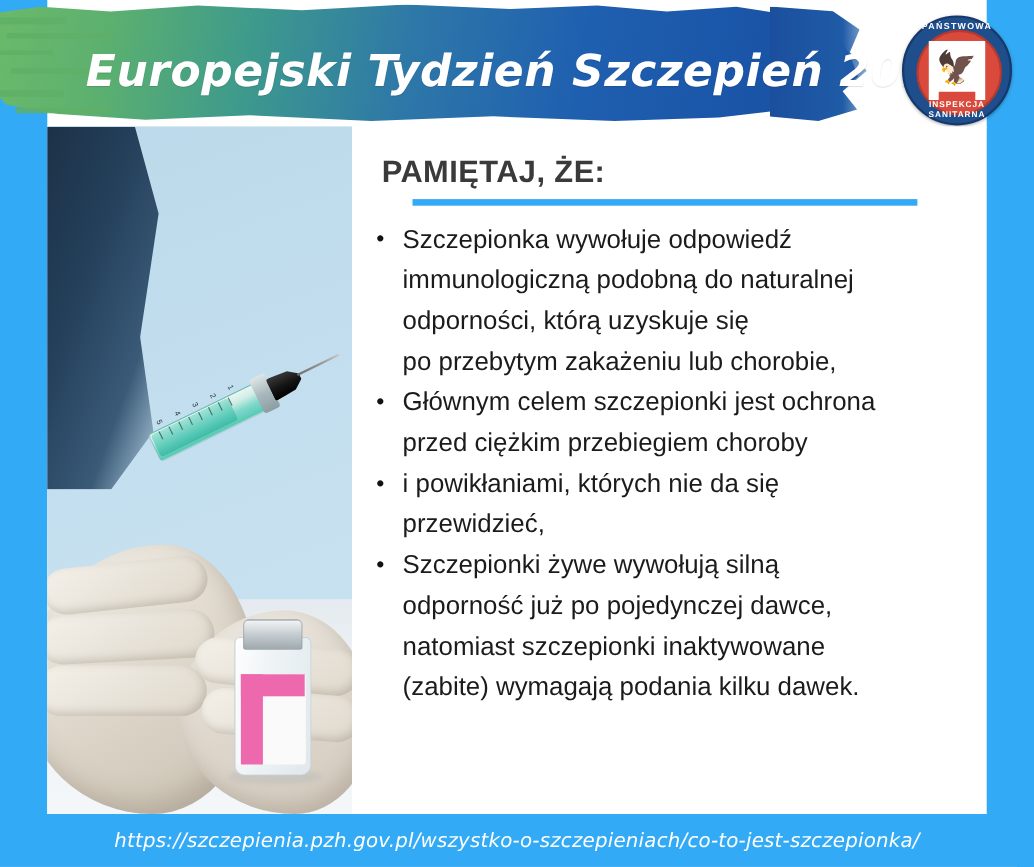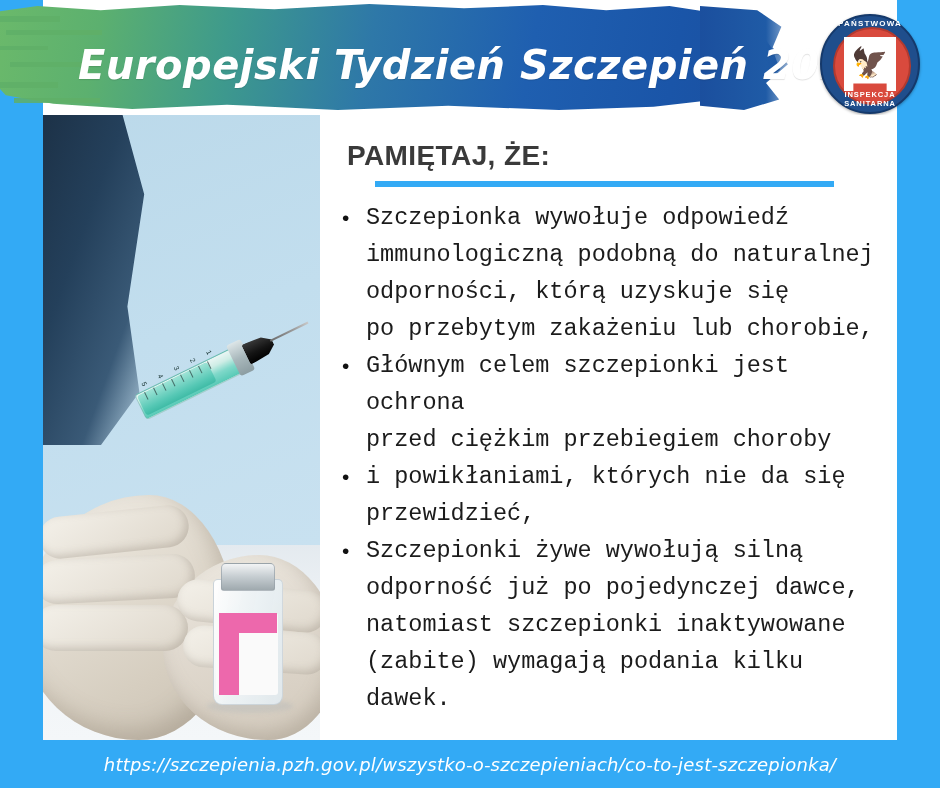--- a/index.html
+++ b/index.html
@@ -166,21 +166,21 @@
     font-family:"Liberation Sans", sans-serif;
   }
   .rule{position:absolute;left:55px;top:66px;width:459px;height:6px;background:#33AAF5;}
   .bullets{
     position:absolute;left:22px;top:84px;width:535px;
     font-size:23.5px;line-height:37px;color:#1b1b1b;
     font-family:"Liberation Sans", sans-serif;
   }
   .bullet{display:flex;margin:0 0 0 0;}
   .dot{width:24px;flex:0 0 24px;text-align:left;font-size:21px;line-height:37px;color:#111;}
-  .btxt{flex:1;white-space:pre-line;font-family:Liberation Mono, monospace;}
+  .btxt{flex:1;white-space:pre-line;}
 
   
   .footer{
     position:absolute;left:0;top:740px;width:940px;height:48px;
     display:flex;align-items:center;justify-content:center;
   }
   .url{
     color:#ffffff;font-size:18px;letter-spacing:.2px;
     font-family:"DejaVu Sans", sans-serif;font-style:italic;
   }

